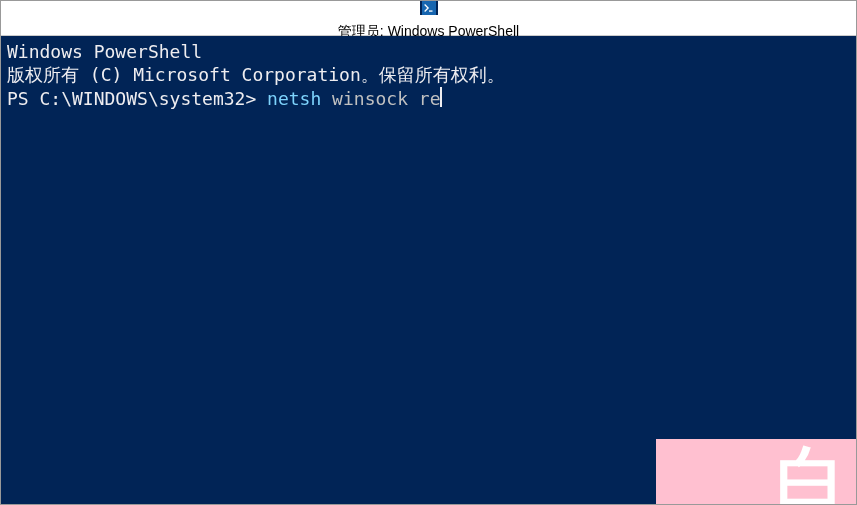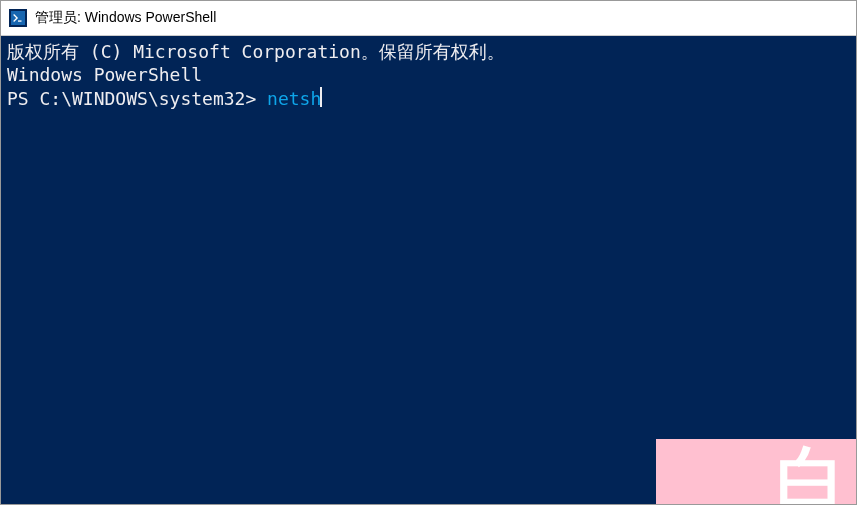--- a/index.html
+++ b/index.html
@@ -23,20 +23,21 @@
       flex-direction: column;
     }
     .titlebar {
       height: 35px;
       background: #fff;
       border-bottom: 1px solid #ccc;
       display: flex;
       align-items: center;
       padding: 0 8px;
       gap: 8px;
+      flex-direction: column;
     }
     .titlebar-icon {
       width: 18px;
       height: 18px;
       background: #012456;
       display: flex;
       align-items: center;
       justify-content: center;
       position: relative;
     }
@@ -63,21 +64,21 @@
       white-space: pre;
     }
     .prompt-line {
       display: flex;
       white-space: pre;
     }
     .prompt {
       color: #eeedf0;
     }
     .command {
-      color: #0ea5e9;
+      color: #7dd3fc;
     }
     .command-args {
       color: #c0c0c0;
     }
     .cursor {
       display: inline-block;
       width: 2px;
       height: 20px;
       background: #eeedf0;
       vertical-align: text-bottom;
@@ -110,22 +111,22 @@
     <div class="titlebar-icon">
       <svg viewBox="0 0 16 16">
         <rect x="0" y="0" width="16" height="16" fill="#1766b0"></rect>
         <path d="M3 4 L7 8 L3 12" stroke="#fff" stroke-width="1.5" fill="none"></path>
         <line x1="8" y1="11.5" x2="12" y2="11.5" stroke="#fff" stroke-width="1.5"></line>
       </svg>
     </div>
     <span class="titlebar-text">管理员: Windows PowerShell</span>
   </div>
   <div class="terminal">
+    <div class="line">Windows PowerShell</div>
     <div class="line">版权所有 (C) Microsoft Corporation。保留所有权利。</div>
-    <div class="line">Windows PowerShell</div>
     <div class="prompt-line">
-      <span class="prompt">PS C:\WINDOWS\system32&gt; </span><span class="command">netsh</span><span class="cursor"></span>
+      <span class="prompt">PS C:\WINDOWS\system32&gt; </span><span class="command">netsh</span><span class="command-args"> winsock re</span><span class="cursor"></span>
     </div>
     <div class="watermark">
       <span class="watermark-glyph">白</span>
     </div>
   </div>
 </div>
 
 </body></html>

